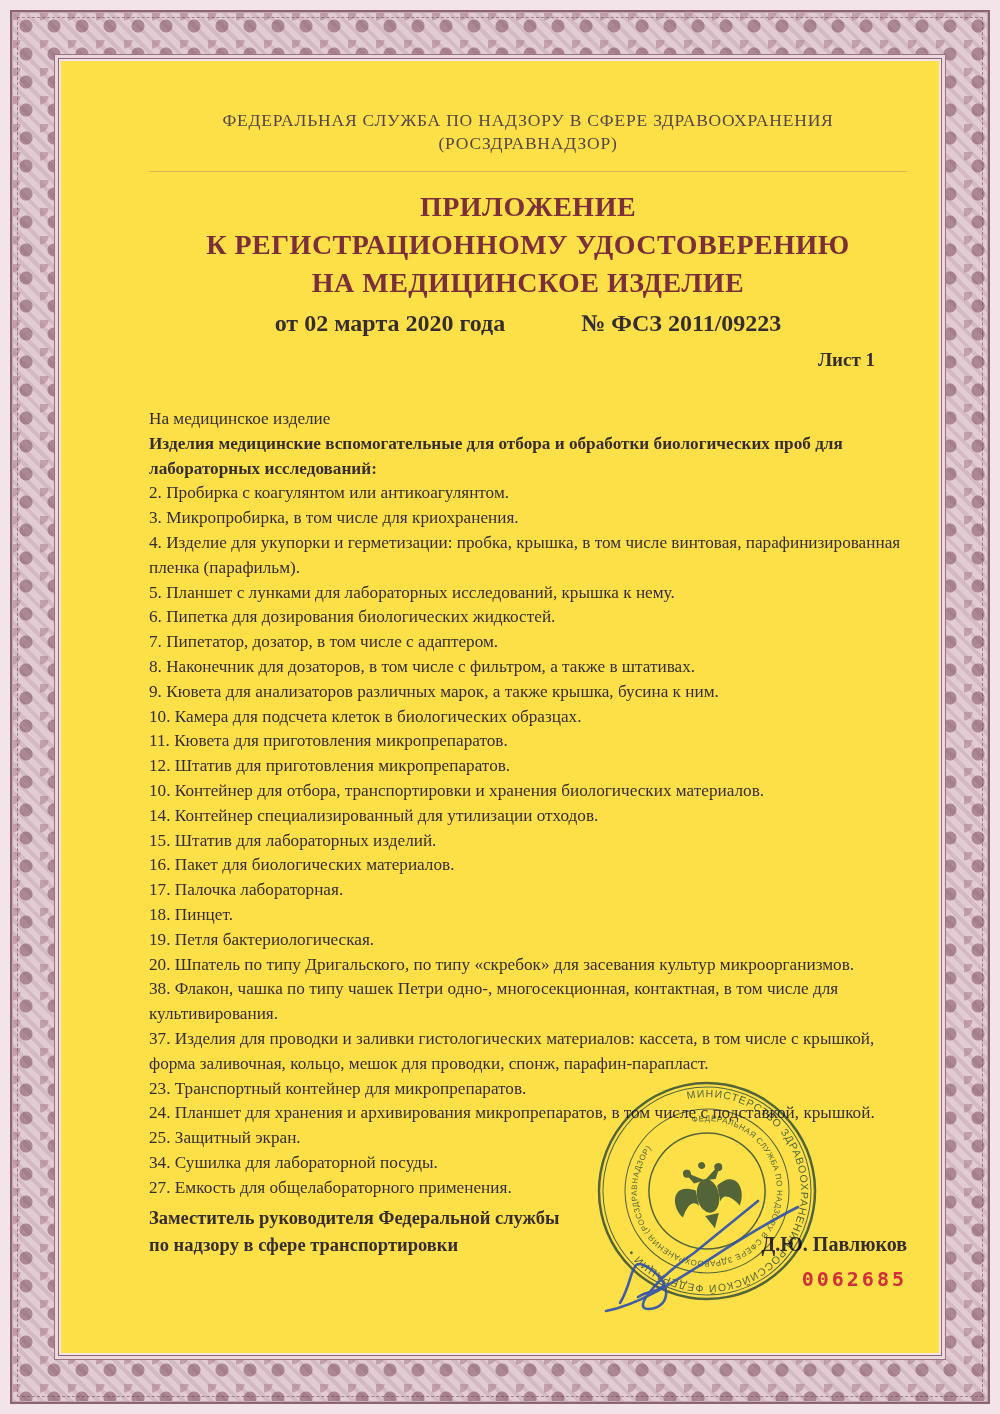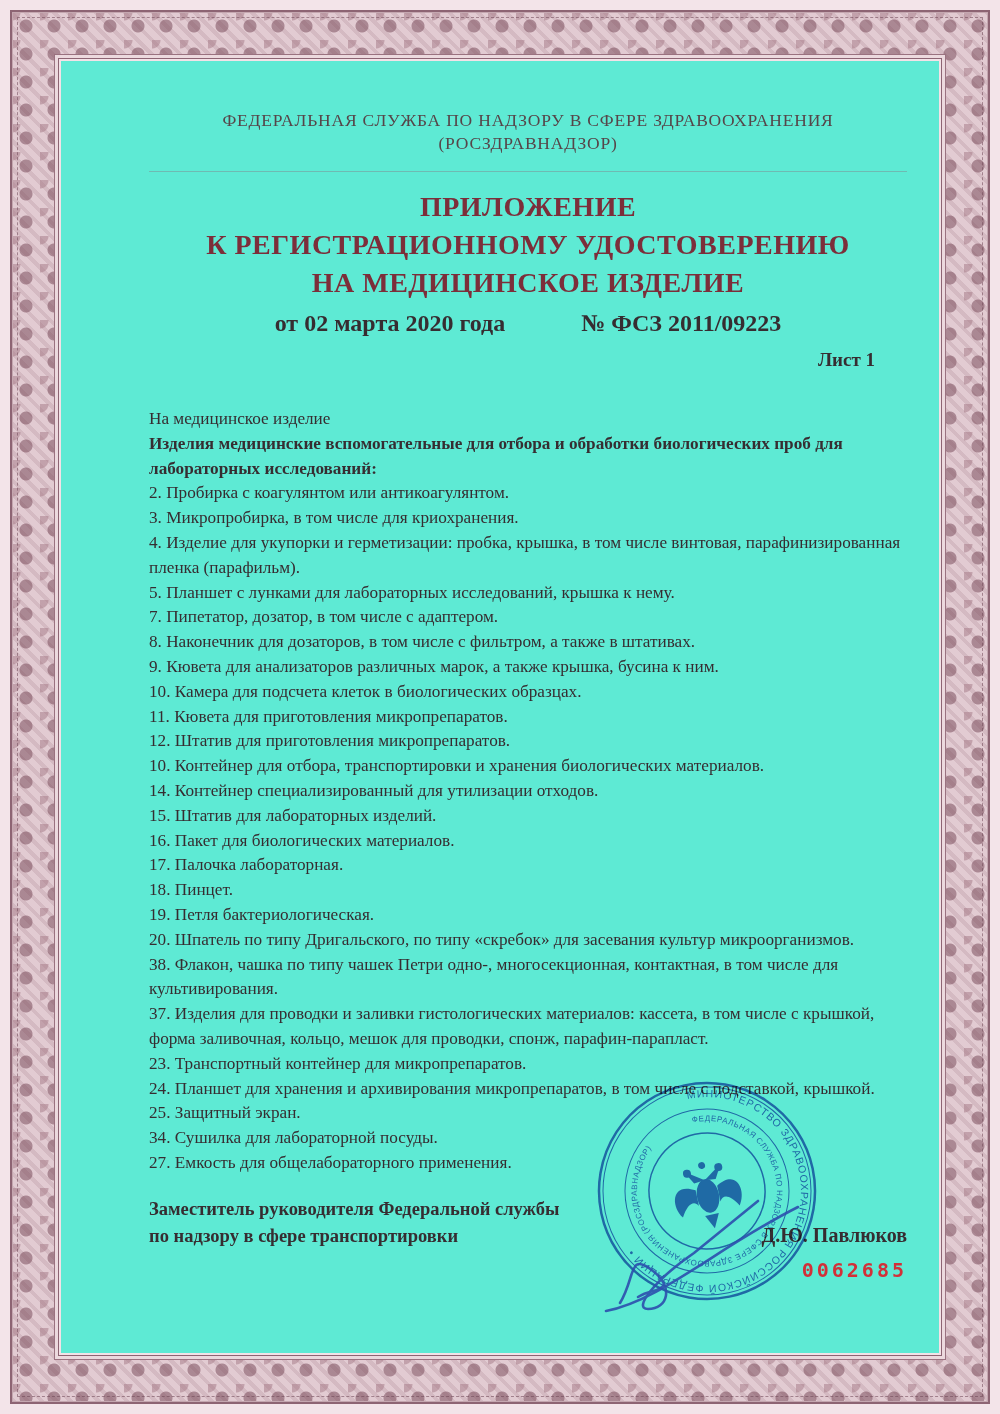--- a/index.html
+++ b/index.html
@@ -28,21 +28,21 @@
     content: "";
     position: absolute;
     inset: 5px;
     border: 1px dashed rgba(110,70,85,.55);
     pointer-events: none;
   }
 
   .inner-sheet {
     position: absolute;
     inset: 58px;
-    background: #5eead4;
+    background: #fde047;
     border: 1px solid #8d6473;
     box-shadow: 0 0 0 3px #ecd9de, 0 0 0 4px #9a7280, inset 0 0 0 2px #f3e2e7;
   }
 
   
   .content {
     position: relative;
     z-index: 1;
     height: 100%;
     padding: 50px 34px 20px 90px;
@@ -91,21 +91,21 @@
     font-size: 17.2px;
     line-height: 24.8px;
   }
   .body-block p { margin: 0; }
   .subject { font-weight: bold; }
 
   .signer-row {
     display: flex;
     justify-content: space-between;
     align-items: flex-end;
-    margin-top: 20px;
+    margin-top: 4px;
     font-size: 18.5px;
     line-height: 27px;
     gap: 32px;
   }
   .signer-title { font-weight: bold; max-width: 520px; }
   .signer-name  { font-weight: bold; font-size: 20px; padding-bottom: 1px; }
 
   .serial {
     margin-top: 8px;
     text-align: right;
@@ -171,20 +171,21 @@
 
 
           <p class="item">2. Пробирка с коагулянтом или антикоагулянтом.</p>
 
           <p class="item">3. Микропробирка, в том числе для криохранения.</p>
 
           <p class="item">4. Изделие для укупорки и герметизации: пробка, крышка, в том числе винтовая, парафинизированная пленка (парафильм).</p>
 
           <p class="item">5. Планшет с лунками для лабораторных исследований, крышка к нему.</p>
 
+          <p class="item">6. Пипетка для дозирования биологических жидкостей.</p>
 
           <p class="item">7. Пипетатор, дозатор, в том числе с адаптером.</p>
 
           <p class="item">8. Наконечник для дозаторов, в том числе с фильтром, а также в штативах.</p>
 
           <p class="item">9. Кювета для анализаторов различных марок, а также крышка, бусина к ним.</p>
 
           <p class="item">10. Камера для подсчета клеток в биологических образцах.</p>
 
           <p class="item">11. Кювета для приготовления микропрепаратов.</p>

